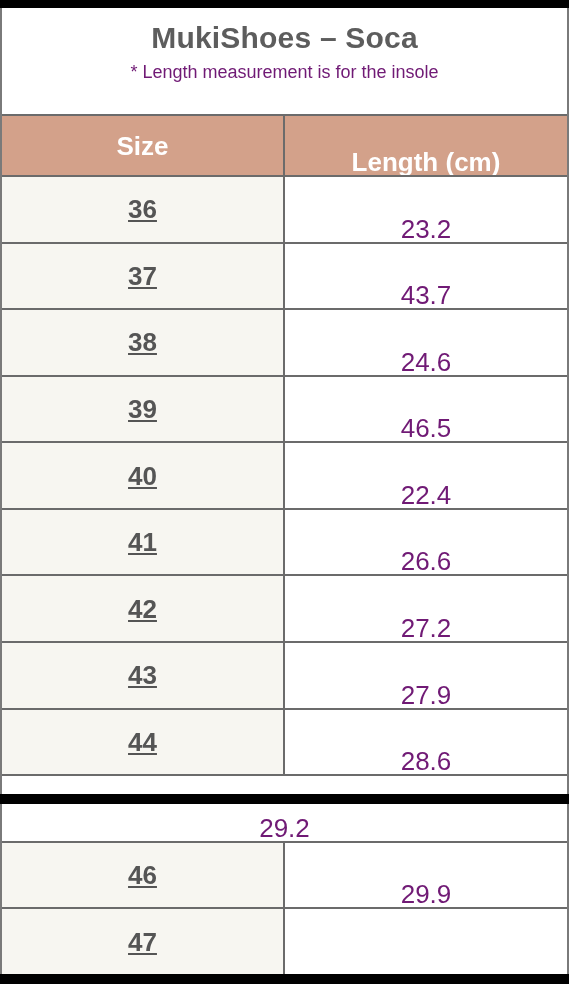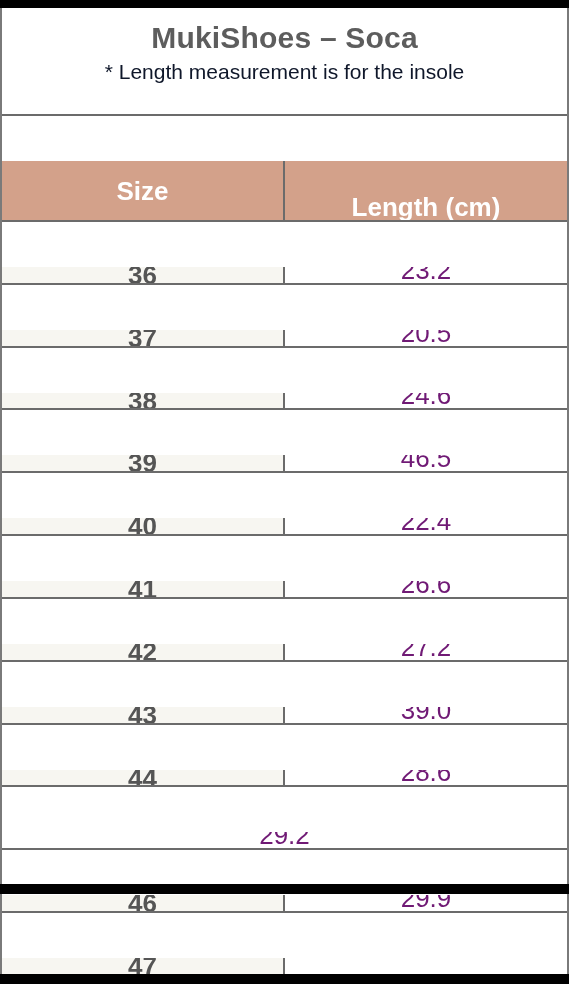--- a/index.html
+++ b/index.html
@@ -11,21 +11,21 @@
     width: 569px;
     height: 984px;
     overflow: hidden;
     font-family: "Liberation Sans", sans-serif;
     -webkit-font-smoothing: antialiased;
   }
 
   .page {
     position: relative;
     width: 569px;
-    height: 894px;
+    height: 804px;
     background: #000000;
     box-sizing: border-box;
   }
 
   
   .band-top {
     position: absolute;
     top: 0; left: 0;
     width: 569px;
     height: 8px;
@@ -64,43 +64,42 @@
   }
   .title {
     font-size: 30px;
     font-weight: bold;
     color: #5d5d5d;
     letter-spacing: 0.2px;
     line-height: 40px;
     white-space: nowrap;
   }
   .subtitle {
-    font-size: 21px;
+    font-size: 18px;
     font-weight: normal;
-    color: #0f172a;
+    color: #701a75;
     line-height: 28px;
     white-space: nowrap;
   }
 
   
   .table {
     flex: 1 1 auto;
     display: flex;
     flex-direction: column;
     border-top: 2px solid #6b6b6b;
     box-sizing: border-box;
   }
 
   .row {
     display: flex;
     flex: 1 1 0;
     min-height: 0;
     border-bottom: 2px solid #6b6b6b;
     box-sizing: border-box;
-    margin-top: 45px;
   }
   .row:last-child {
     border-bottom: none;
   }
 
   .row.header-row {
     flex: 0 0 61px;
     background: #d3a18a;
     border-bottom: 2px solid #6b6b6b;
   }
@@ -186,21 +185,21 @@
         <div class="cell col-length">
           <span class="length-text">23.2</span>
         </div>
       </div>
 
       <div class="row">
         <div class="cell col-size">
           <span class="size-text">37</span>
         </div>
         <div class="cell col-length">
-          <span class="length-text">20.5</span>
+          <span class="length-text">43.7</span>
         </div>
       </div>
 
       <div class="row">
         <div class="cell col-size">
           <span class="size-text">38</span>
         </div>
         <div class="cell col-length">
           <span class="length-text">24.6</span>
         </div>
@@ -240,21 +239,21 @@
         <div class="cell col-length">
           <span class="length-text">27.2</span>
         </div>
       </div>
 
       <div class="row">
         <div class="cell col-size">
           <span class="size-text">43</span>
         </div>
         <div class="cell col-length">
-          <span class="length-text">39.0</span>
+          <span class="length-text">27.9</span>
         </div>
       </div>
 
       <div class="row">
         <div class="cell col-size">
           <span class="size-text">44</span>
         </div>
         <div class="cell col-length">
           <span class="length-text">28.6</span>
         </div>

